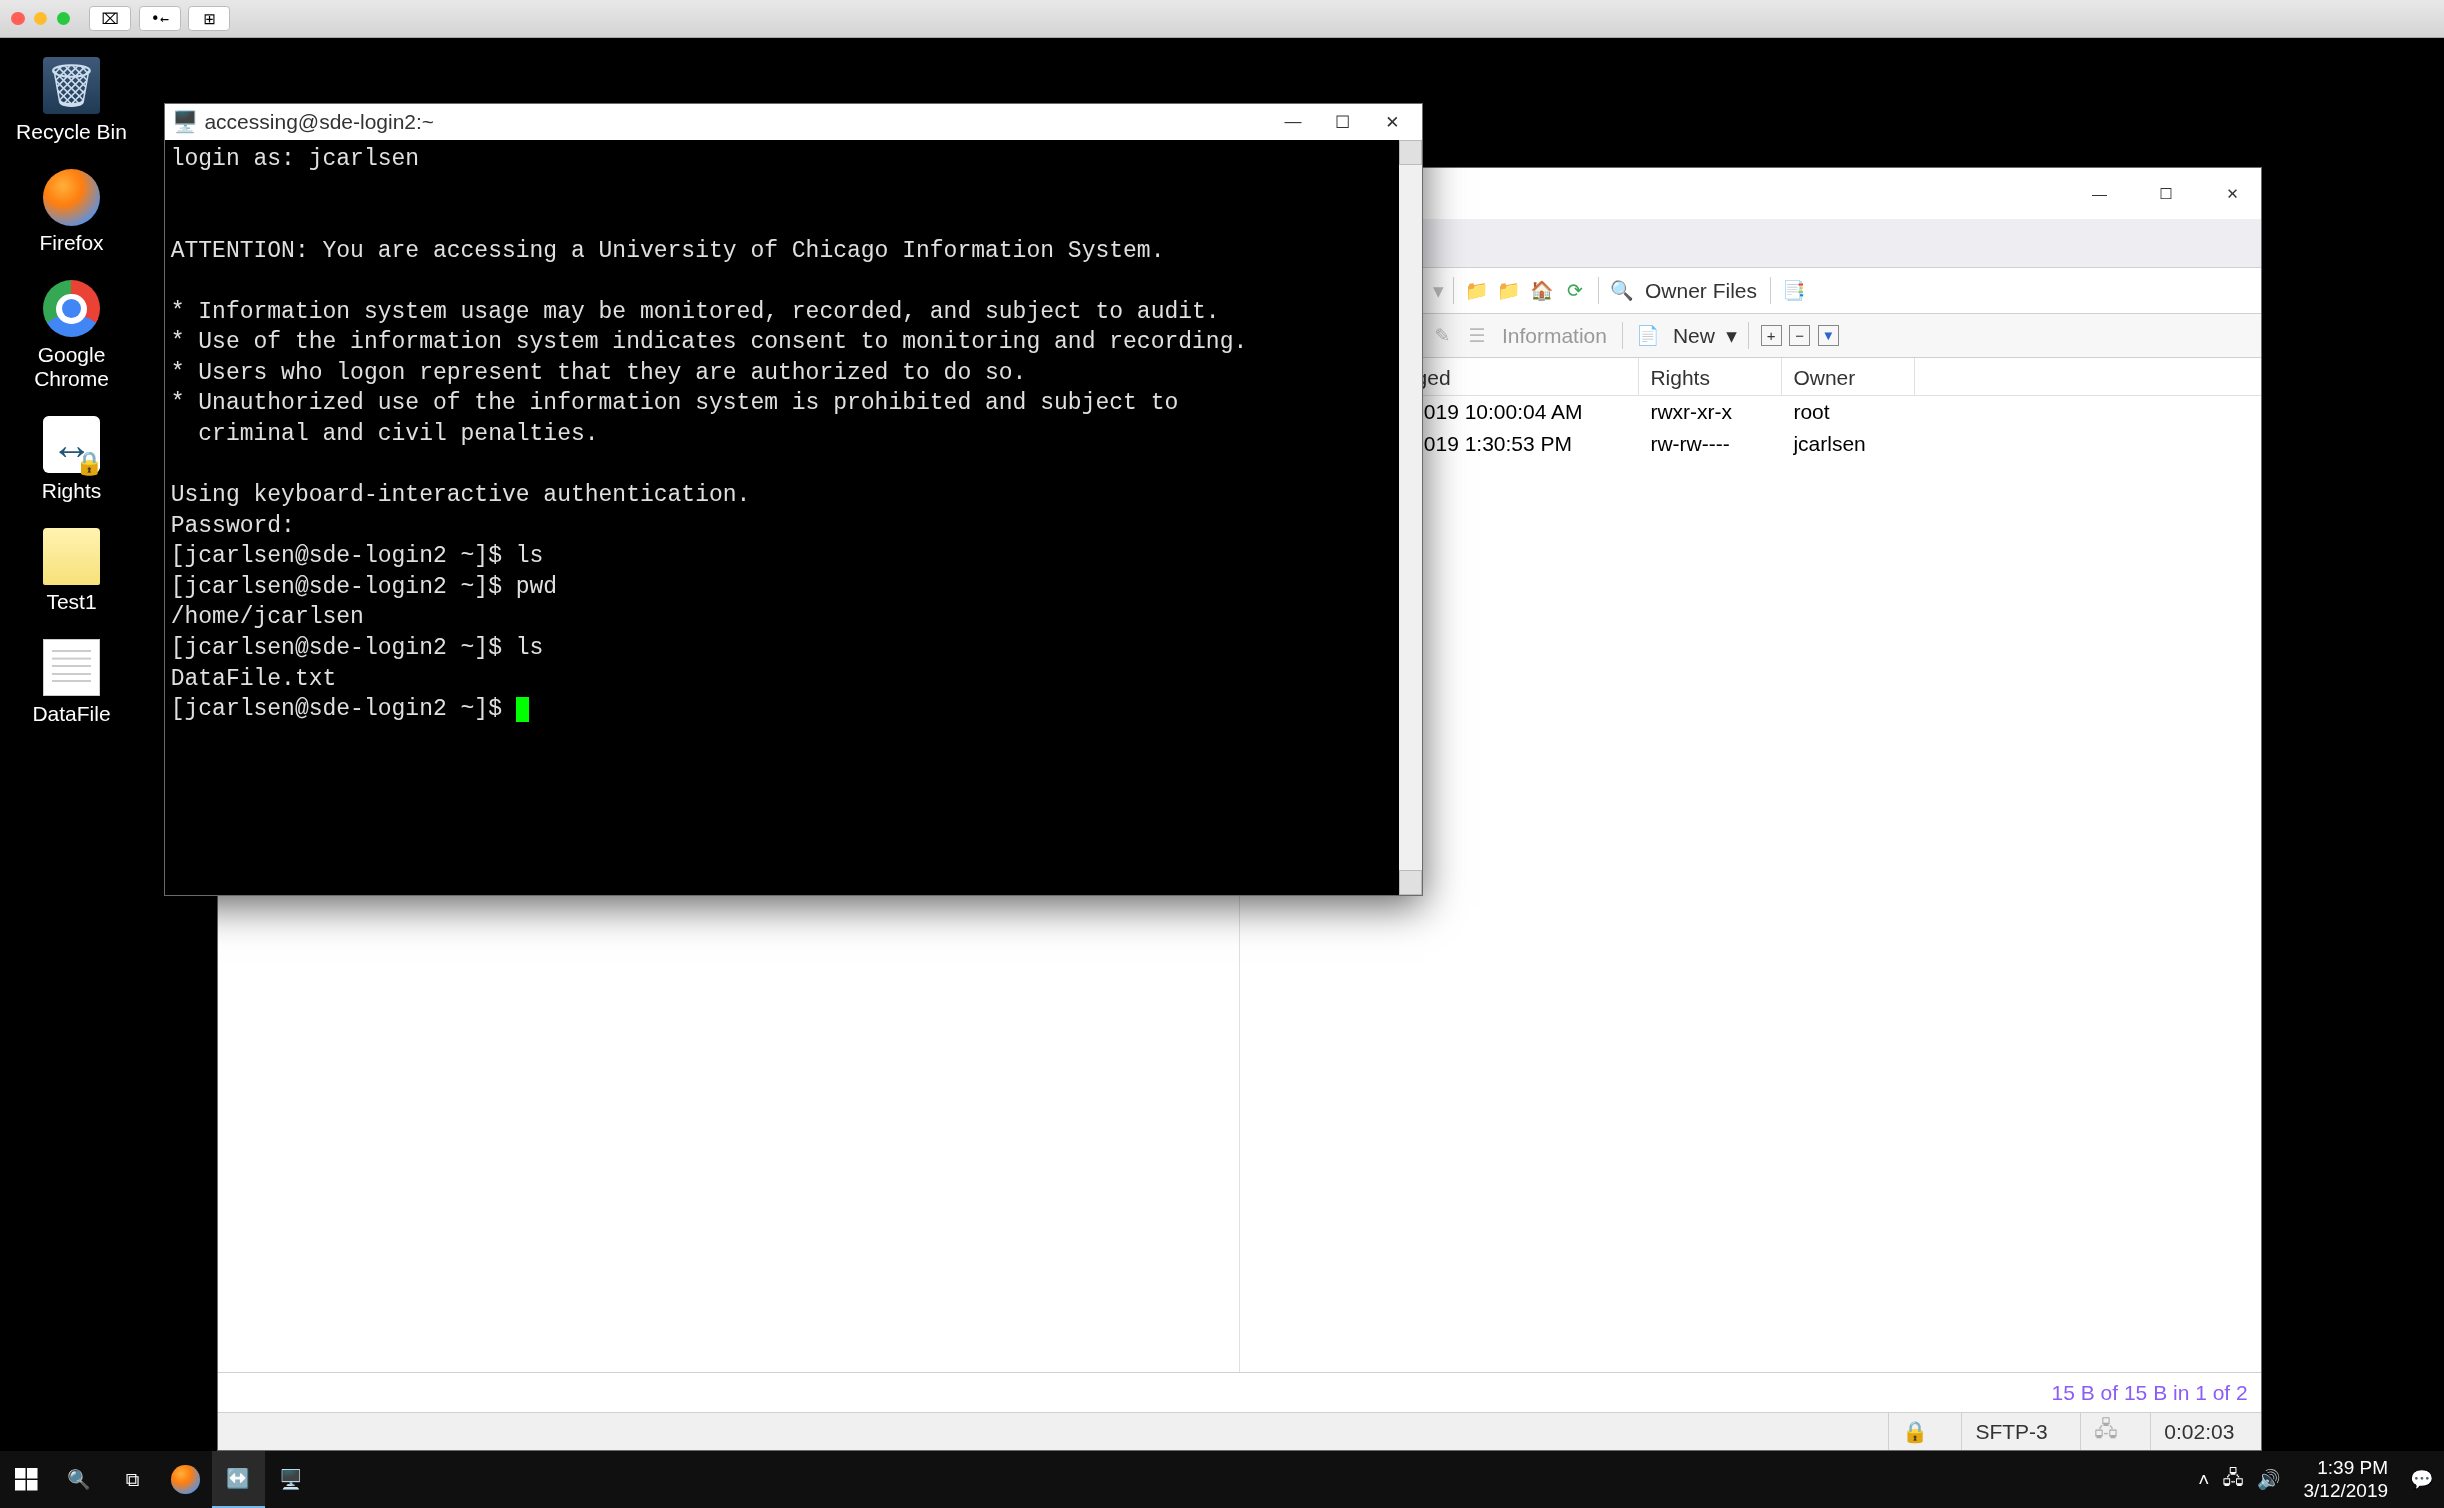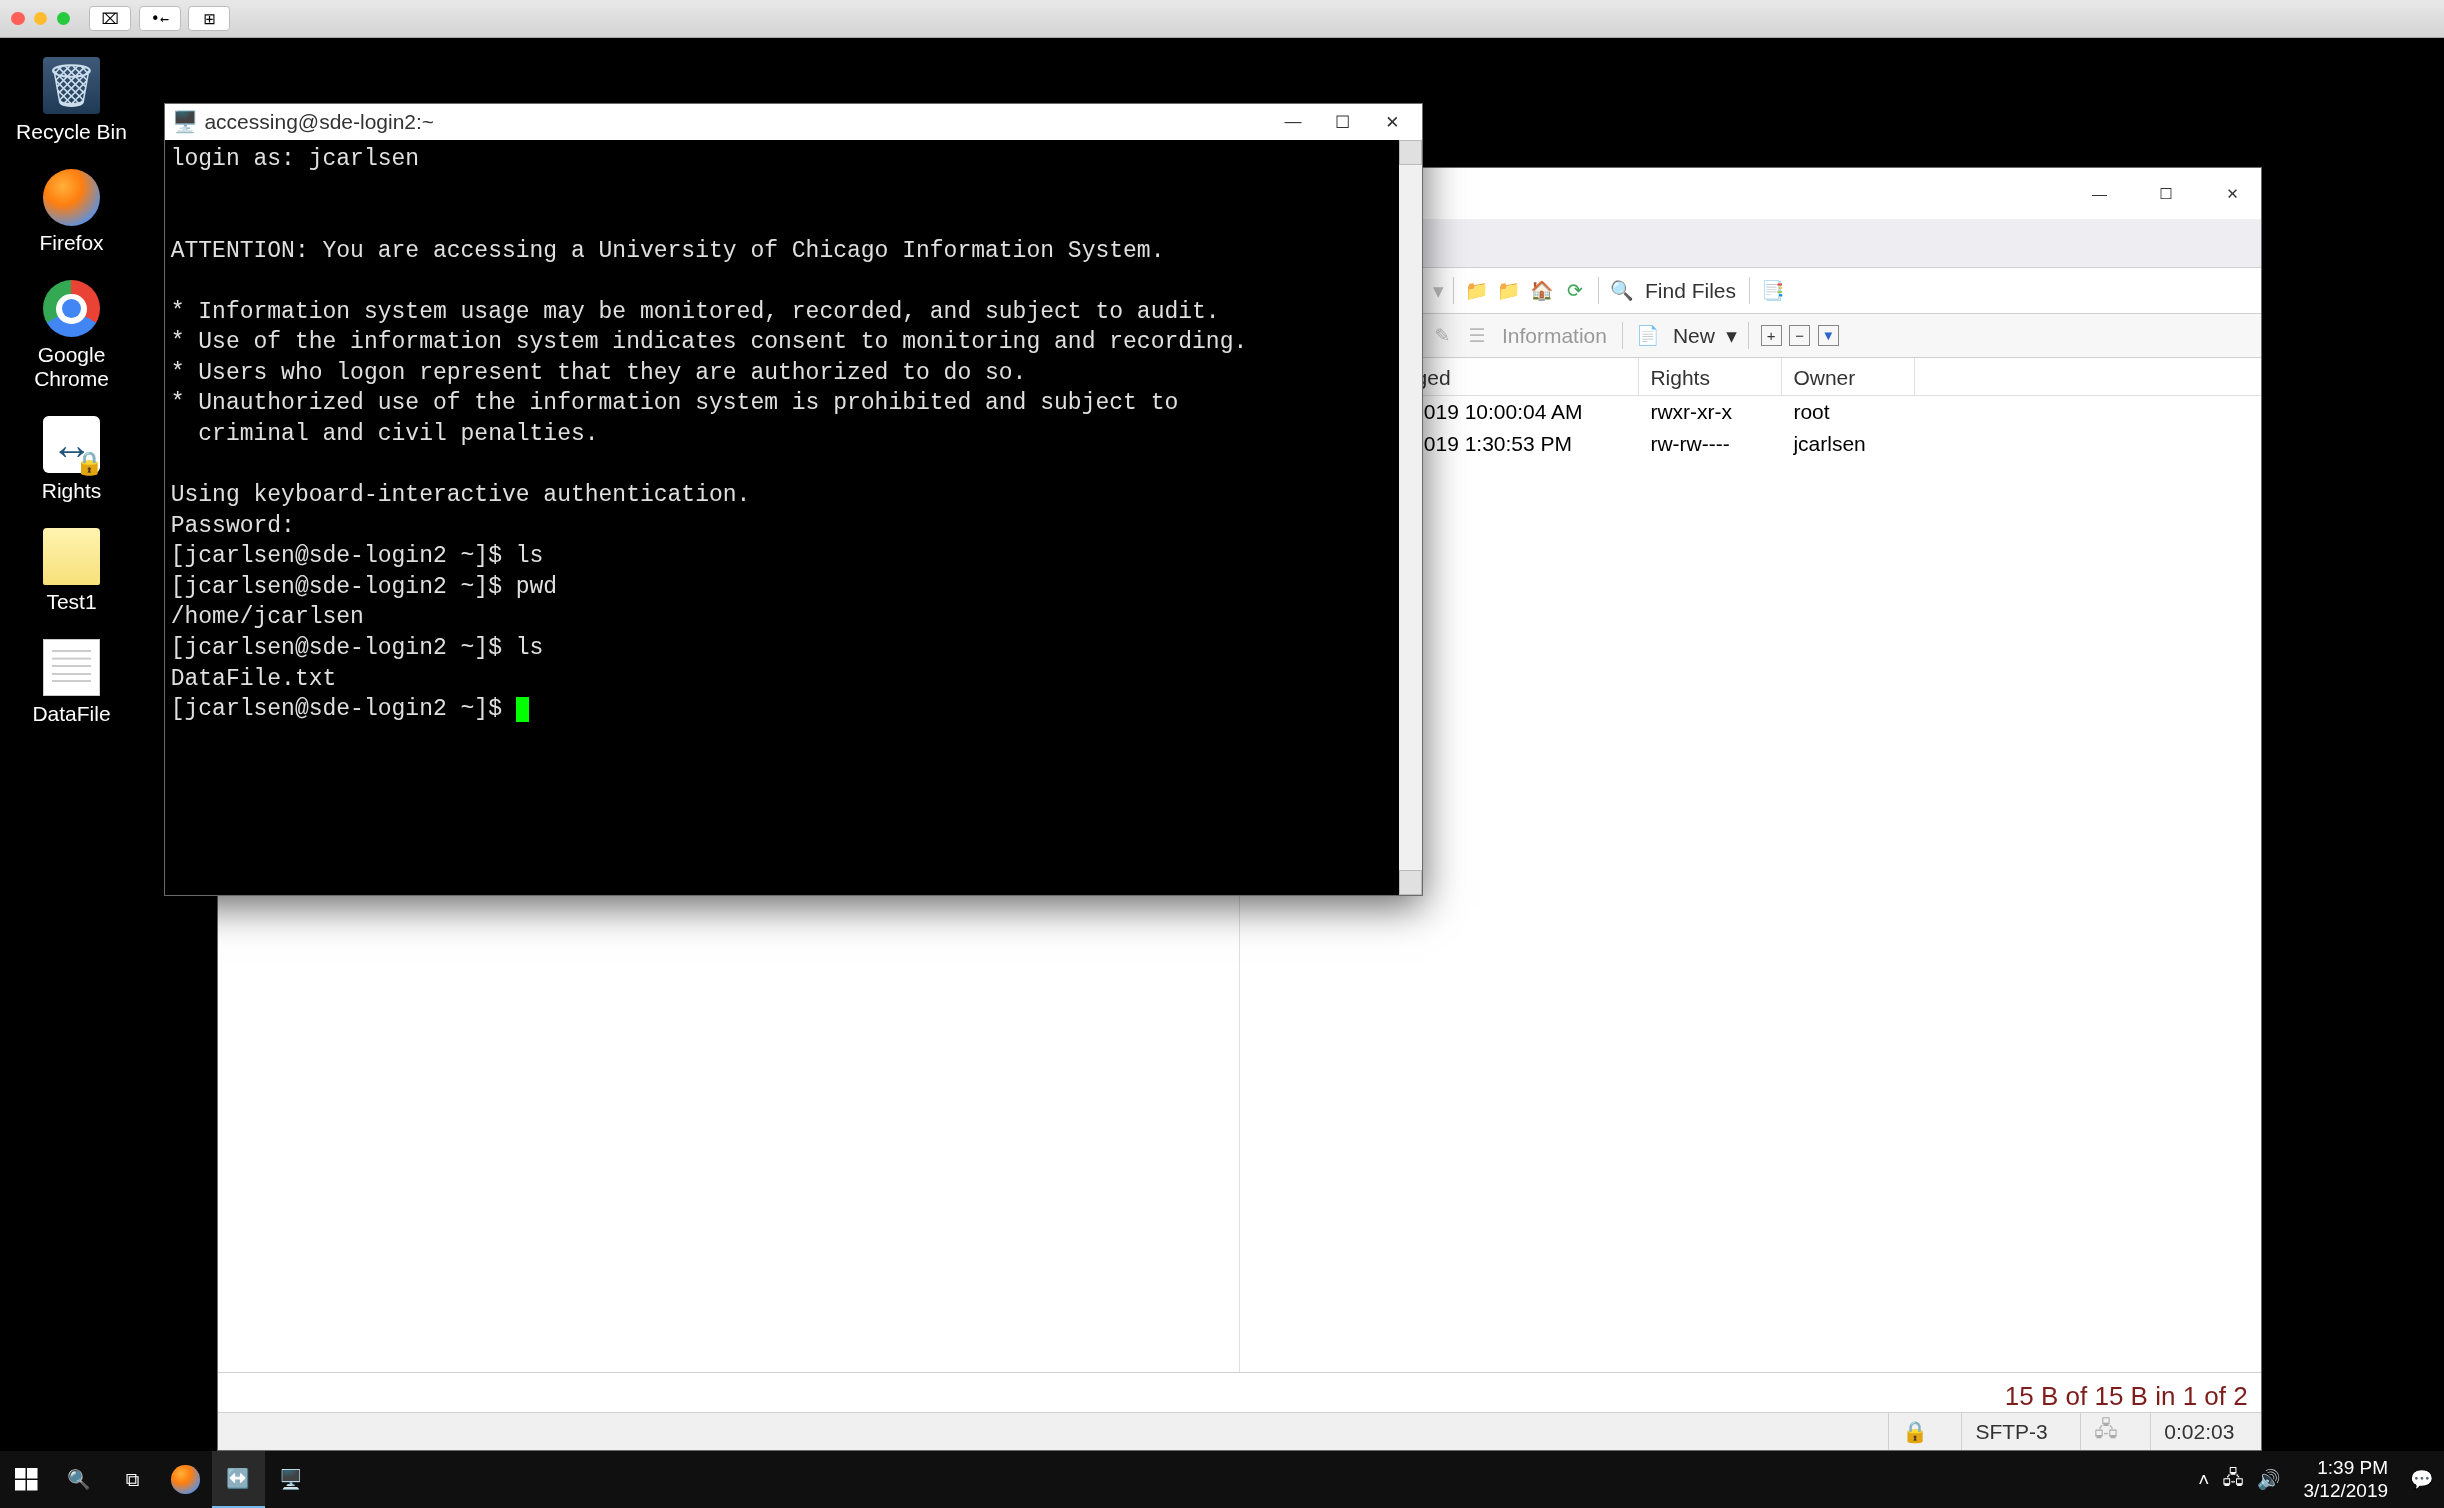--- a/index.html
+++ b/index.html
@@ -135,22 +135,22 @@
 .listhead { height: 38px; border-bottom:1px solid #e0e0e0; display:flex; font-size:21px; color:#333; }
 .listhead > div { padding: 7.6px 11.4px; border-right:1px solid #e0e0e0; }
 .listrows { flex:1; background:#fff; font-size:21px; }
 .row { display:flex; height:32px; align-items:center; }
 .row > div { padding: 0 11.4px; }
 
 .winscp-status {
   height: 40px;
   border-top: 1px solid #d0d0d0;
   display:flex;
-  font-size: 26px;
-  color:#7f1d1d;
+  font-size: 21px;
+  color:#8b5cf6;
 }
 .winscp-status > div { flex:1; padding: 7.6px 13.3px; border-right:1px solid #e0e0e0; }
 .winscp-status > div:last-child { border-right:none; text-align:right; }
 
 .winscp-status2 {
   height: 38px;
   background:#f0f0f0;
   border-top: 1px solid #d0d0d0;
   display:flex; justify-content:flex-end; align-items:center;
   gap: 19px; padding-right: 13.3px;
@@ -301,21 +301,21 @@
       <span style="color:#bbb">▾</span>
       <span class="tb-icon" style="color:#bbb">➡</span>
       <span style="color:#bbb">▾</span>
       <div class="vsep"></div>
       <span class="tb-icon" style="color:#d9a441">📁</span>
       <span class="tb-icon" style="color:#d9a441">📁</span>
       <span class="tb-icon" style="color:#3a7bd5">🏠</span>
       <span class="tb-icon" style="color:#3aa655">⟳</span>
       <div class="vsep"></div>
       <span class="tb-icon" style="color:#555">🔍</span>
-      <span class="toolbar-text">Find Files</span>
+      <span class="toolbar-text">Owner Files</span>
       <div class="vsep"></div>
       <span class="tb-icon" style="color:#d9a441">📑</span>
     </div>
     <div class="winscp-toolbar2">
       <div class="vsep"></div>
       <span class="tb-icon" style="color:#bbb">✎</span>
       <span class="toolbar-text" style="color:#999">Edit</span>
       <span style="color:#bbb">▾</span>
       <span class="tb-icon" style="color:#b33">✖</span>
       <span class="tb-icon" style="color:#bbb">✎</span>

